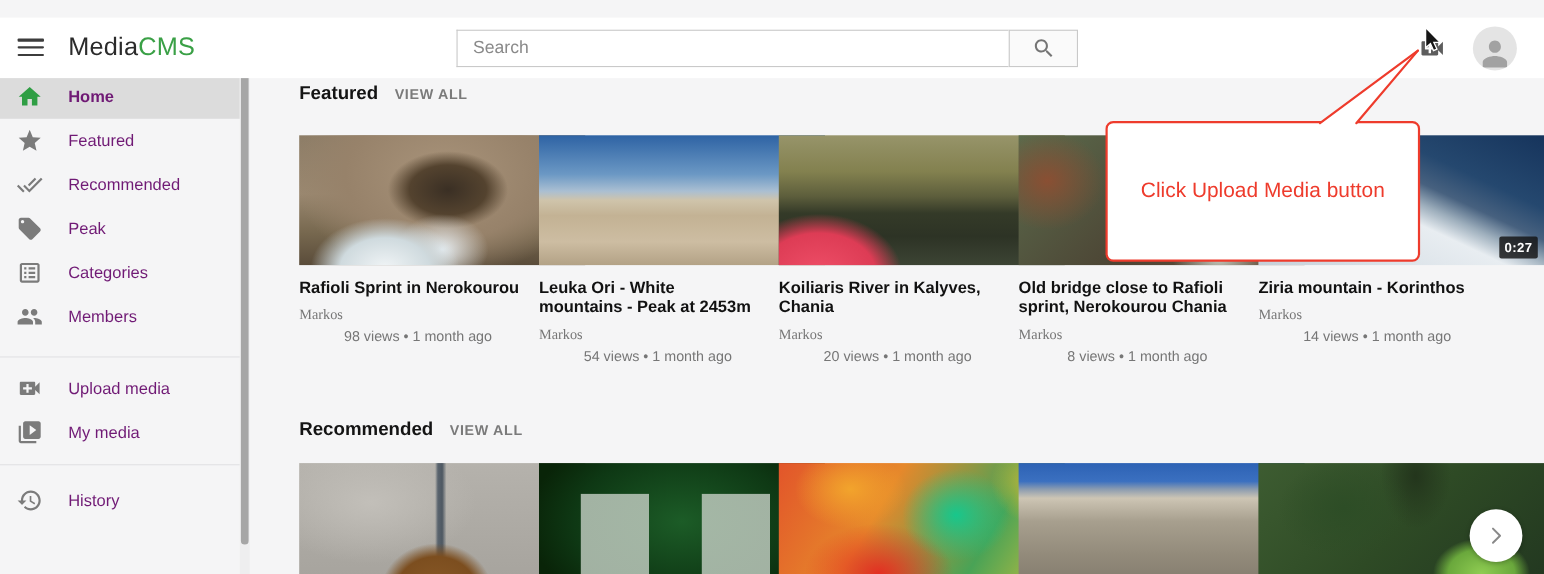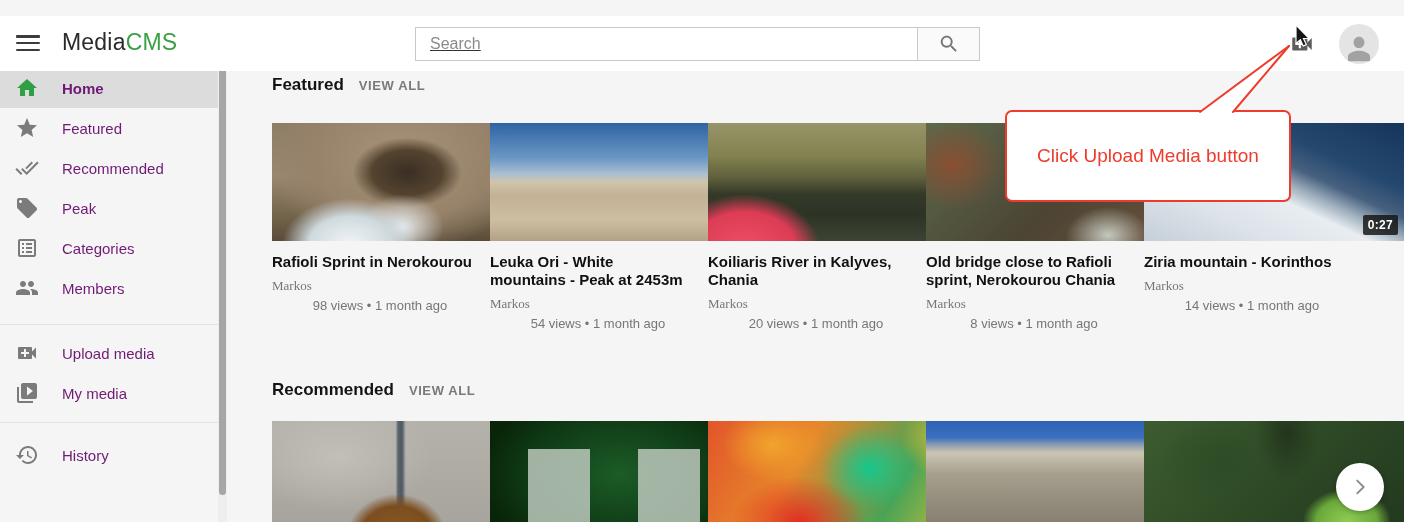--- a/index.html
+++ b/index.html
@@ -9,21 +9,21 @@
   .page { position:relative; width:1404px; height:522px; }
 
   
   header { position:absolute; top:16px; left:0; width:1404px; height:55px; background:#ffffff; z-index:20; }
   .hamburger { position:absolute; left:16px; top:17px; width:24px; height:20px; display:flex; flex-direction:column; justify-content:space-between; padding:2px 0; cursor:pointer; }
   .hamburger span { display:block; height:2.5px; background:#3c3c3c; border-radius:1px; }
   .logo { position:absolute; left:62px; top:13px; font-size:23px; letter-spacing:.2px; color:#2b2b2b; cursor:pointer; }
   .logo .green { color:#3aa046; }
 
   .search-group { position:absolute; left:415px; top:11px; display:flex; height:34px; }
-  .search-group input { width:502px; height:34px; border:1px solid #c9c9c9; border-right:none; background:#fff; padding:0 14px; font-size:16px; color:#333; font-family:"Liberation Sans",sans-serif; outline:none;text-decoration:underline; }
+  .search-group input { width:502px; height:34px; border:1px solid #c9c9c9; border-right:none; background:#fff; padding:0 14px; font-size:16px; color:#333; font-family:"Liberation Sans",sans-serif; outline:none; }
   .search-group input::placeholder { color:#8a8a8a; }
   .search-btn { width:63px; height:34px; border:1px solid #c9c9c9; background:#fafafa; display:flex; align-items:center; justify-content:center; cursor:pointer; }
 
   .upload-top { position:absolute; left:1289px; top:15px; width:26px; height:26px; color:#5d5d5d; cursor:pointer; }
   .avatar { position:absolute; left:1339px; top:8px; width:40px; height:40px; border-radius:50%; background:#e4e4e4; overflow:hidden; cursor:pointer; }
   .avatar svg { position:absolute; left:4px; top:5px; width:32px; height:38px; color:#a2a2a2; }
 
   
   aside { position:absolute; top:55px; left:0; width:218px; height:467px; background:#f5f5f6; padding-top:13px; z-index:5; }
   .side-item { height:40px; display:flex; align-items:center; padding-left:15px; cursor:pointer; color:#701a75; font-size:15px; }
@@ -97,21 +97,21 @@
     radial-gradient(ellipse 55px 40px at 78% 85%, #8fcc52 0%, #6aa83c 55%, rgba(106,168,60,0) 80%),
     radial-gradient(ellipse 80px 60px at 30% 35%, #2d4d26 0%, rgba(45,77,38,0) 75%),
     radial-gradient(ellipse 40px 60px at 55% 10%, #23351c 0%, rgba(35,53,28,0) 80%),
     linear-gradient(135deg, #3d5c31 0%, #2e4a25 50%, #223720 100%); }
 
   
   .next-btn { position:absolute; left:1336px; top:463px; width:48px; height:48px; border-radius:50%; background:#fff; border:none; box-shadow:0 1px 5px rgba(0,0,0,.28); cursor:pointer; z-index:30; display:flex; align-items:center; justify-content:center; }
   .next-btn svg { width:22px; height:22px; color:#8a8a8a; }
 
   
-  .callout { position:absolute; left:1005px; top:110px; width:286px; height:92px; background:#fff; border:2px solid #ee3b2c; border-radius:7px; z-index:40; display:flex; align-items:center; justify-content:center; }
+  .callout { position:absolute; left:1005px; top:110px; width:286px; height:128px; background:#fff; border:2px solid #ee3b2c; border-radius:7px; z-index:40; display:flex; align-items:center; justify-content:center; }
   .callout span { color:#ee3b2c; font-size:19px; }
 
   .overlay-svg { position:absolute; left:0; top:0; width:1404px; height:522px; z-index:50; pointer-events:none; }
 </style>
 </head>
 <body>
 
 <div class="page">
 
   <header>

